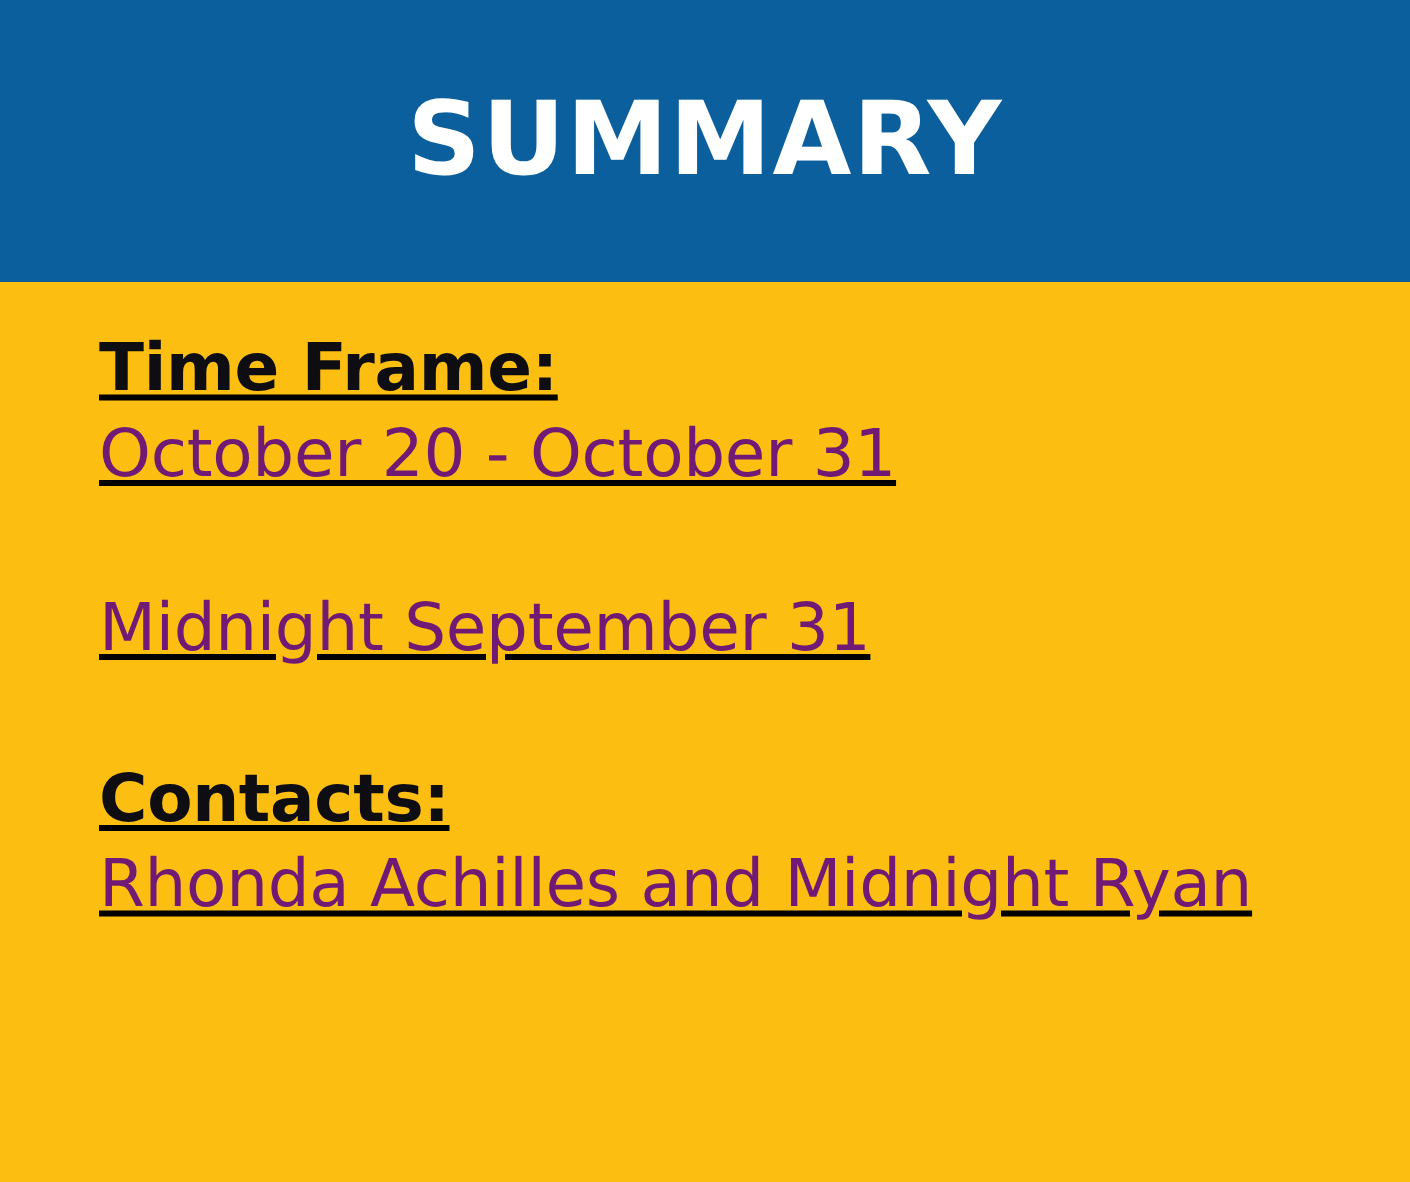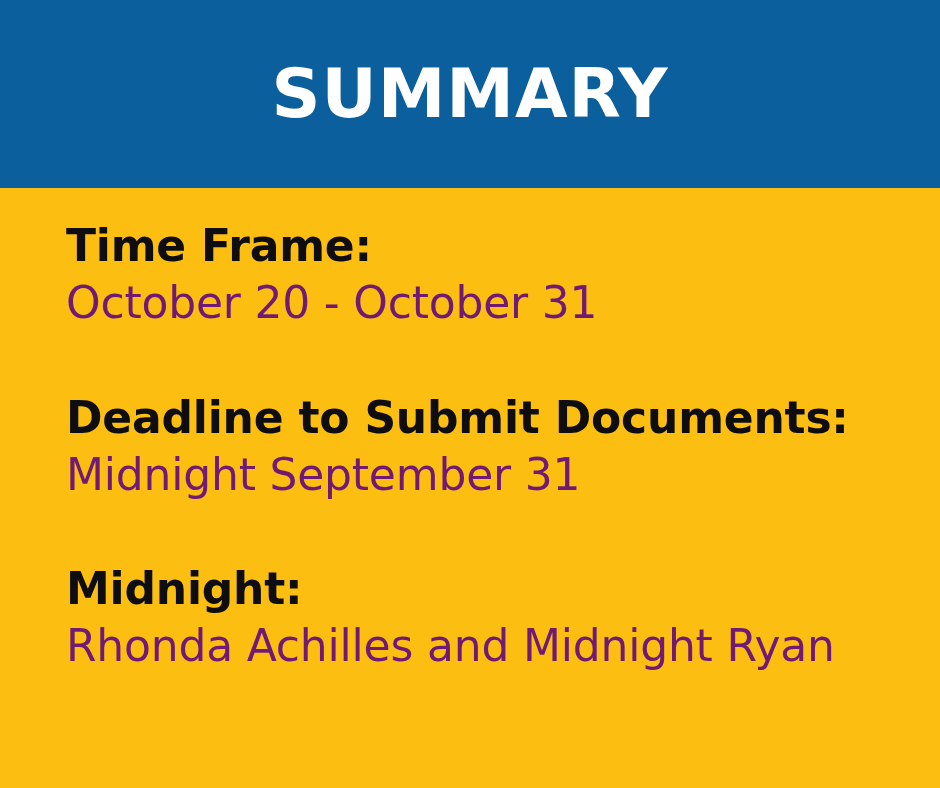--- a/index.html
+++ b/index.html
@@ -54,20 +54,21 @@
   
   .body-area {
     position: absolute;
     top: 188px;
     left: 0;
     width: 940px;
     height: 600px;
     background: #fcbf11;
     box-sizing: border-box;
     padding: 30px 40px 0 66px;
+    text-decoration: underline;
   }
 
   .section {
     margin: 0 0 58px 0;
   }
   .section:last-child {
     margin-bottom: 0;
   }
 
   .section-label {
@@ -106,24 +107,23 @@
   </div>
 
   <div class="body-area">
 
     <div class="section">
       <span class="section-label">Time Frame:</span>
       <span class="section-value">October 20 - October 31</span>
     </div>
 
     <div class="section">
-      <span class="section-label">Deadline to Submit Documents:</span>
       <span class="section-value">Midnight September 31</span>
     </div>
 
     <div class="section">
-      <span class="section-label">Midnight:</span>
+      <span class="section-label">Contacts:</span>
       <span class="section-value">Rhonda Achilles and Midnight Ryan</span>
     </div>
 
   </div>
 
 </div>
 
 </body></html>

